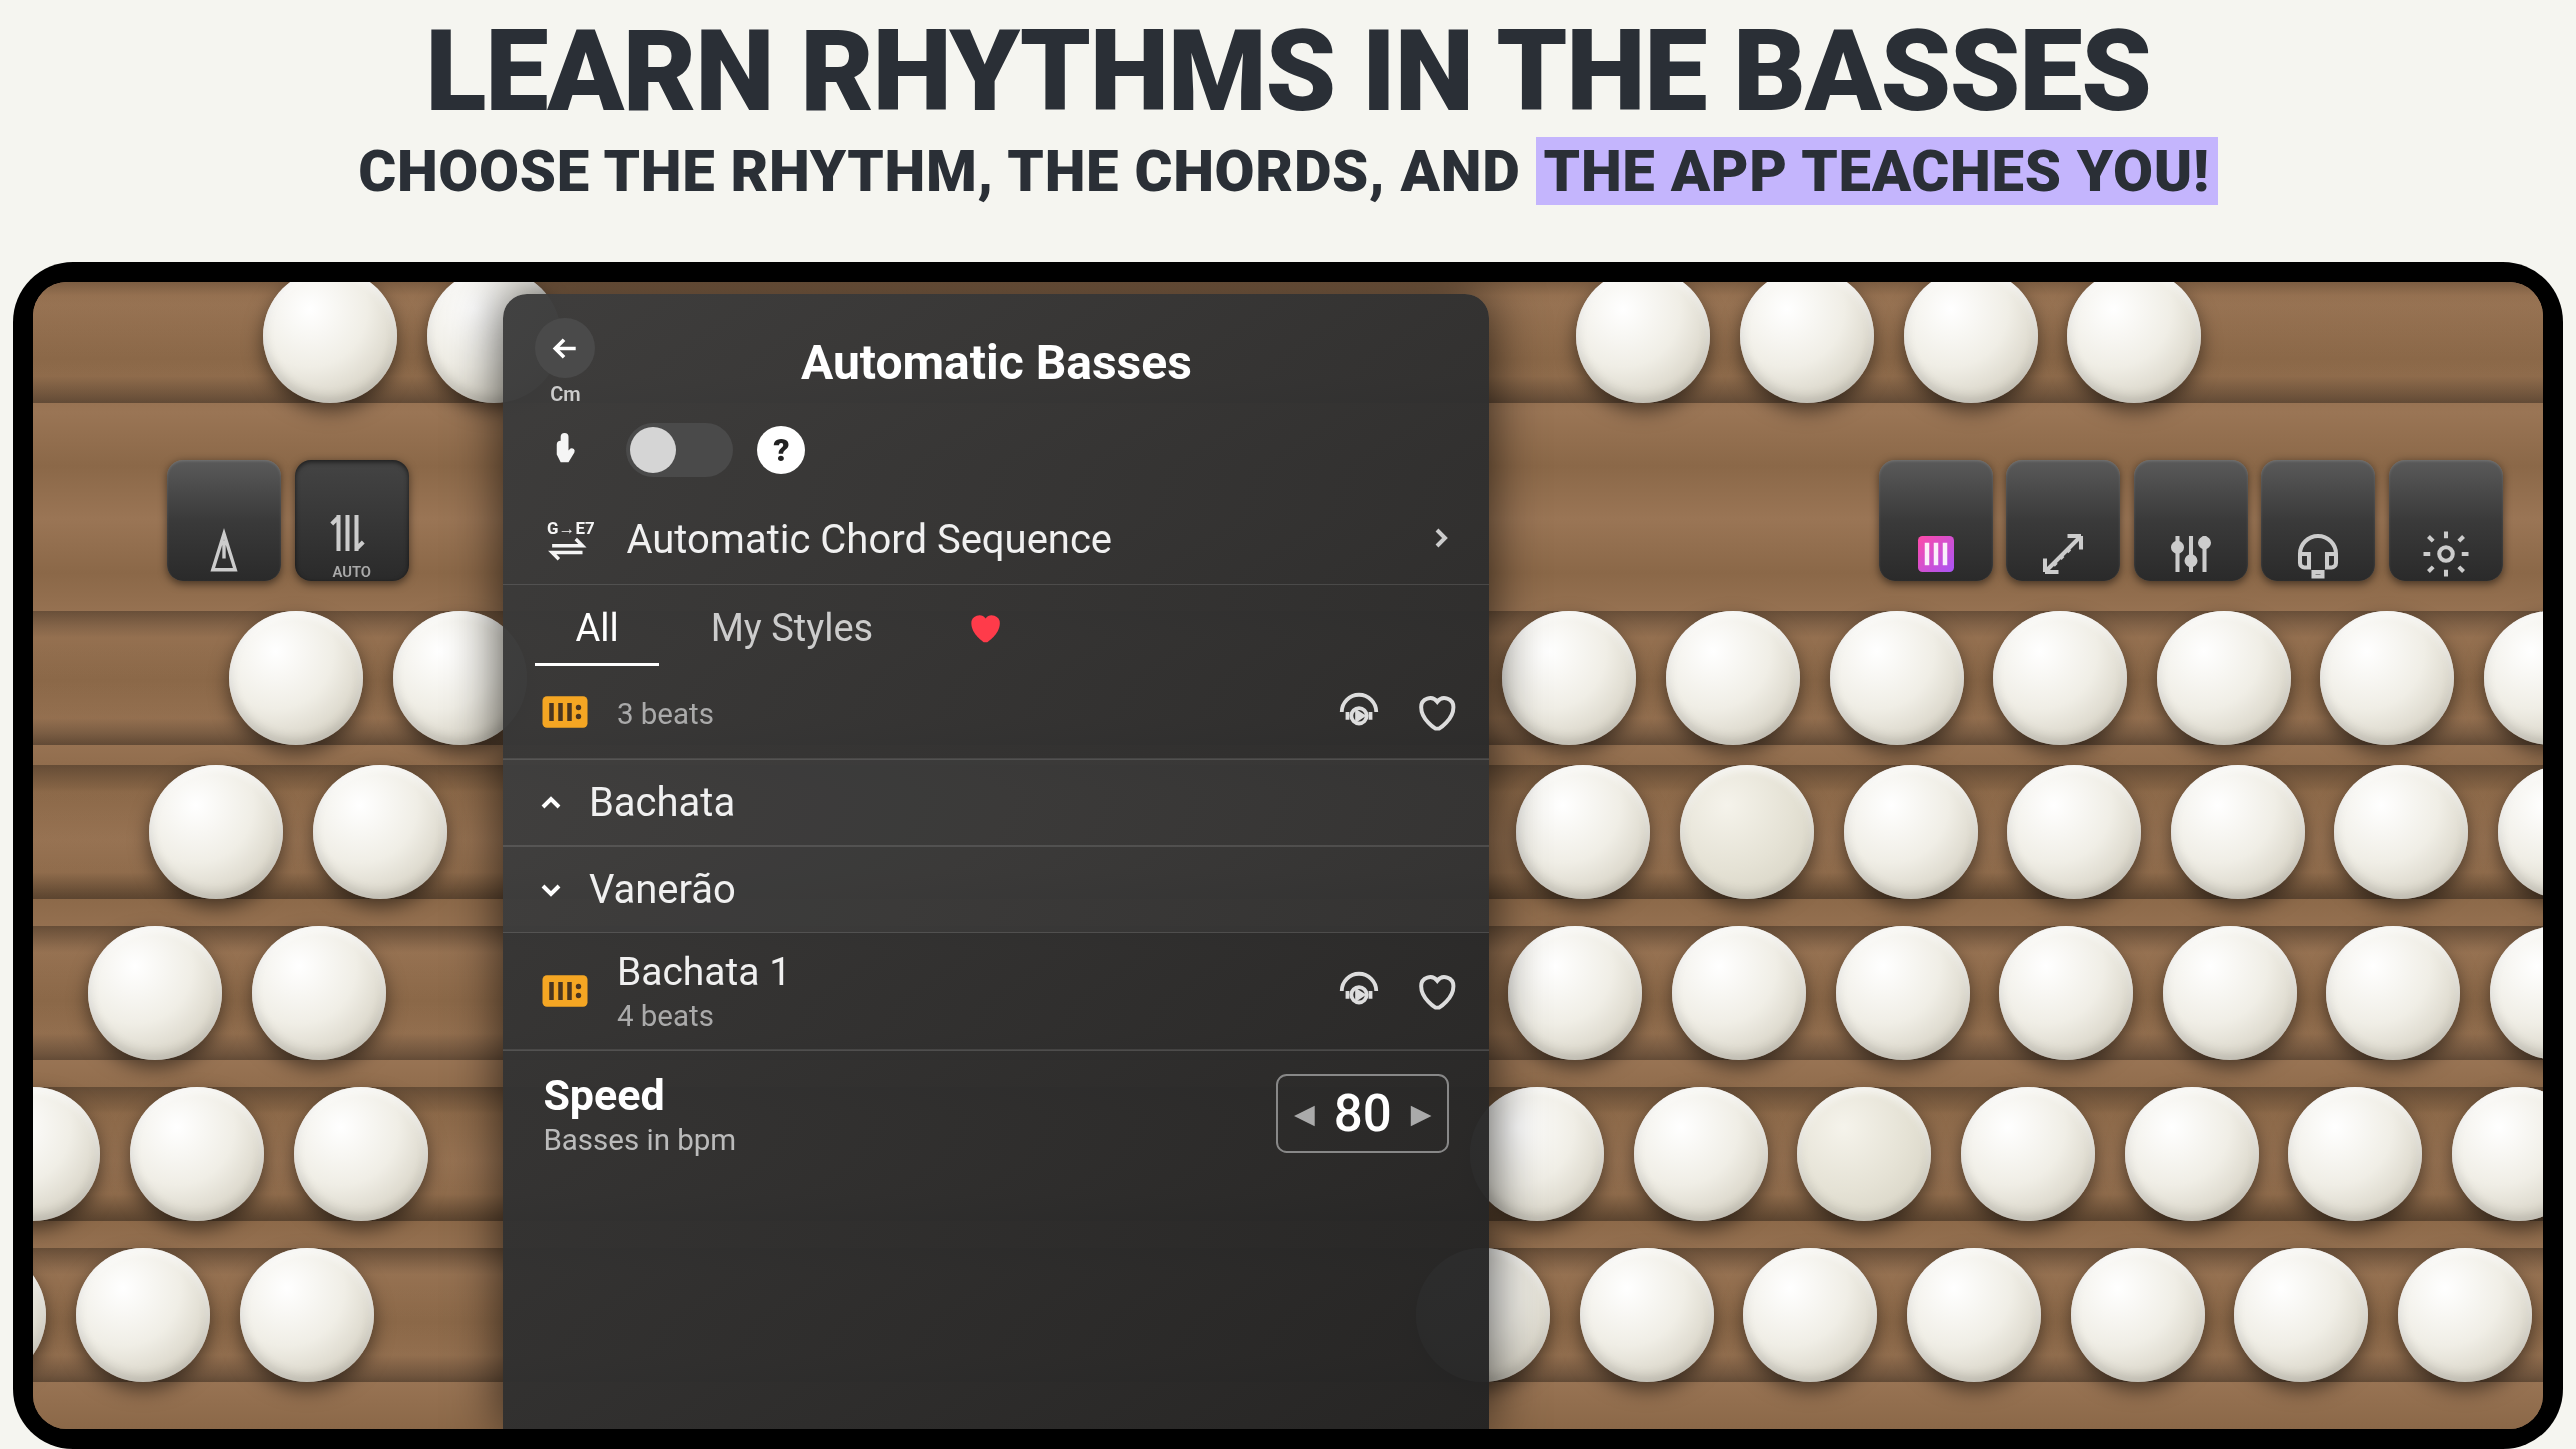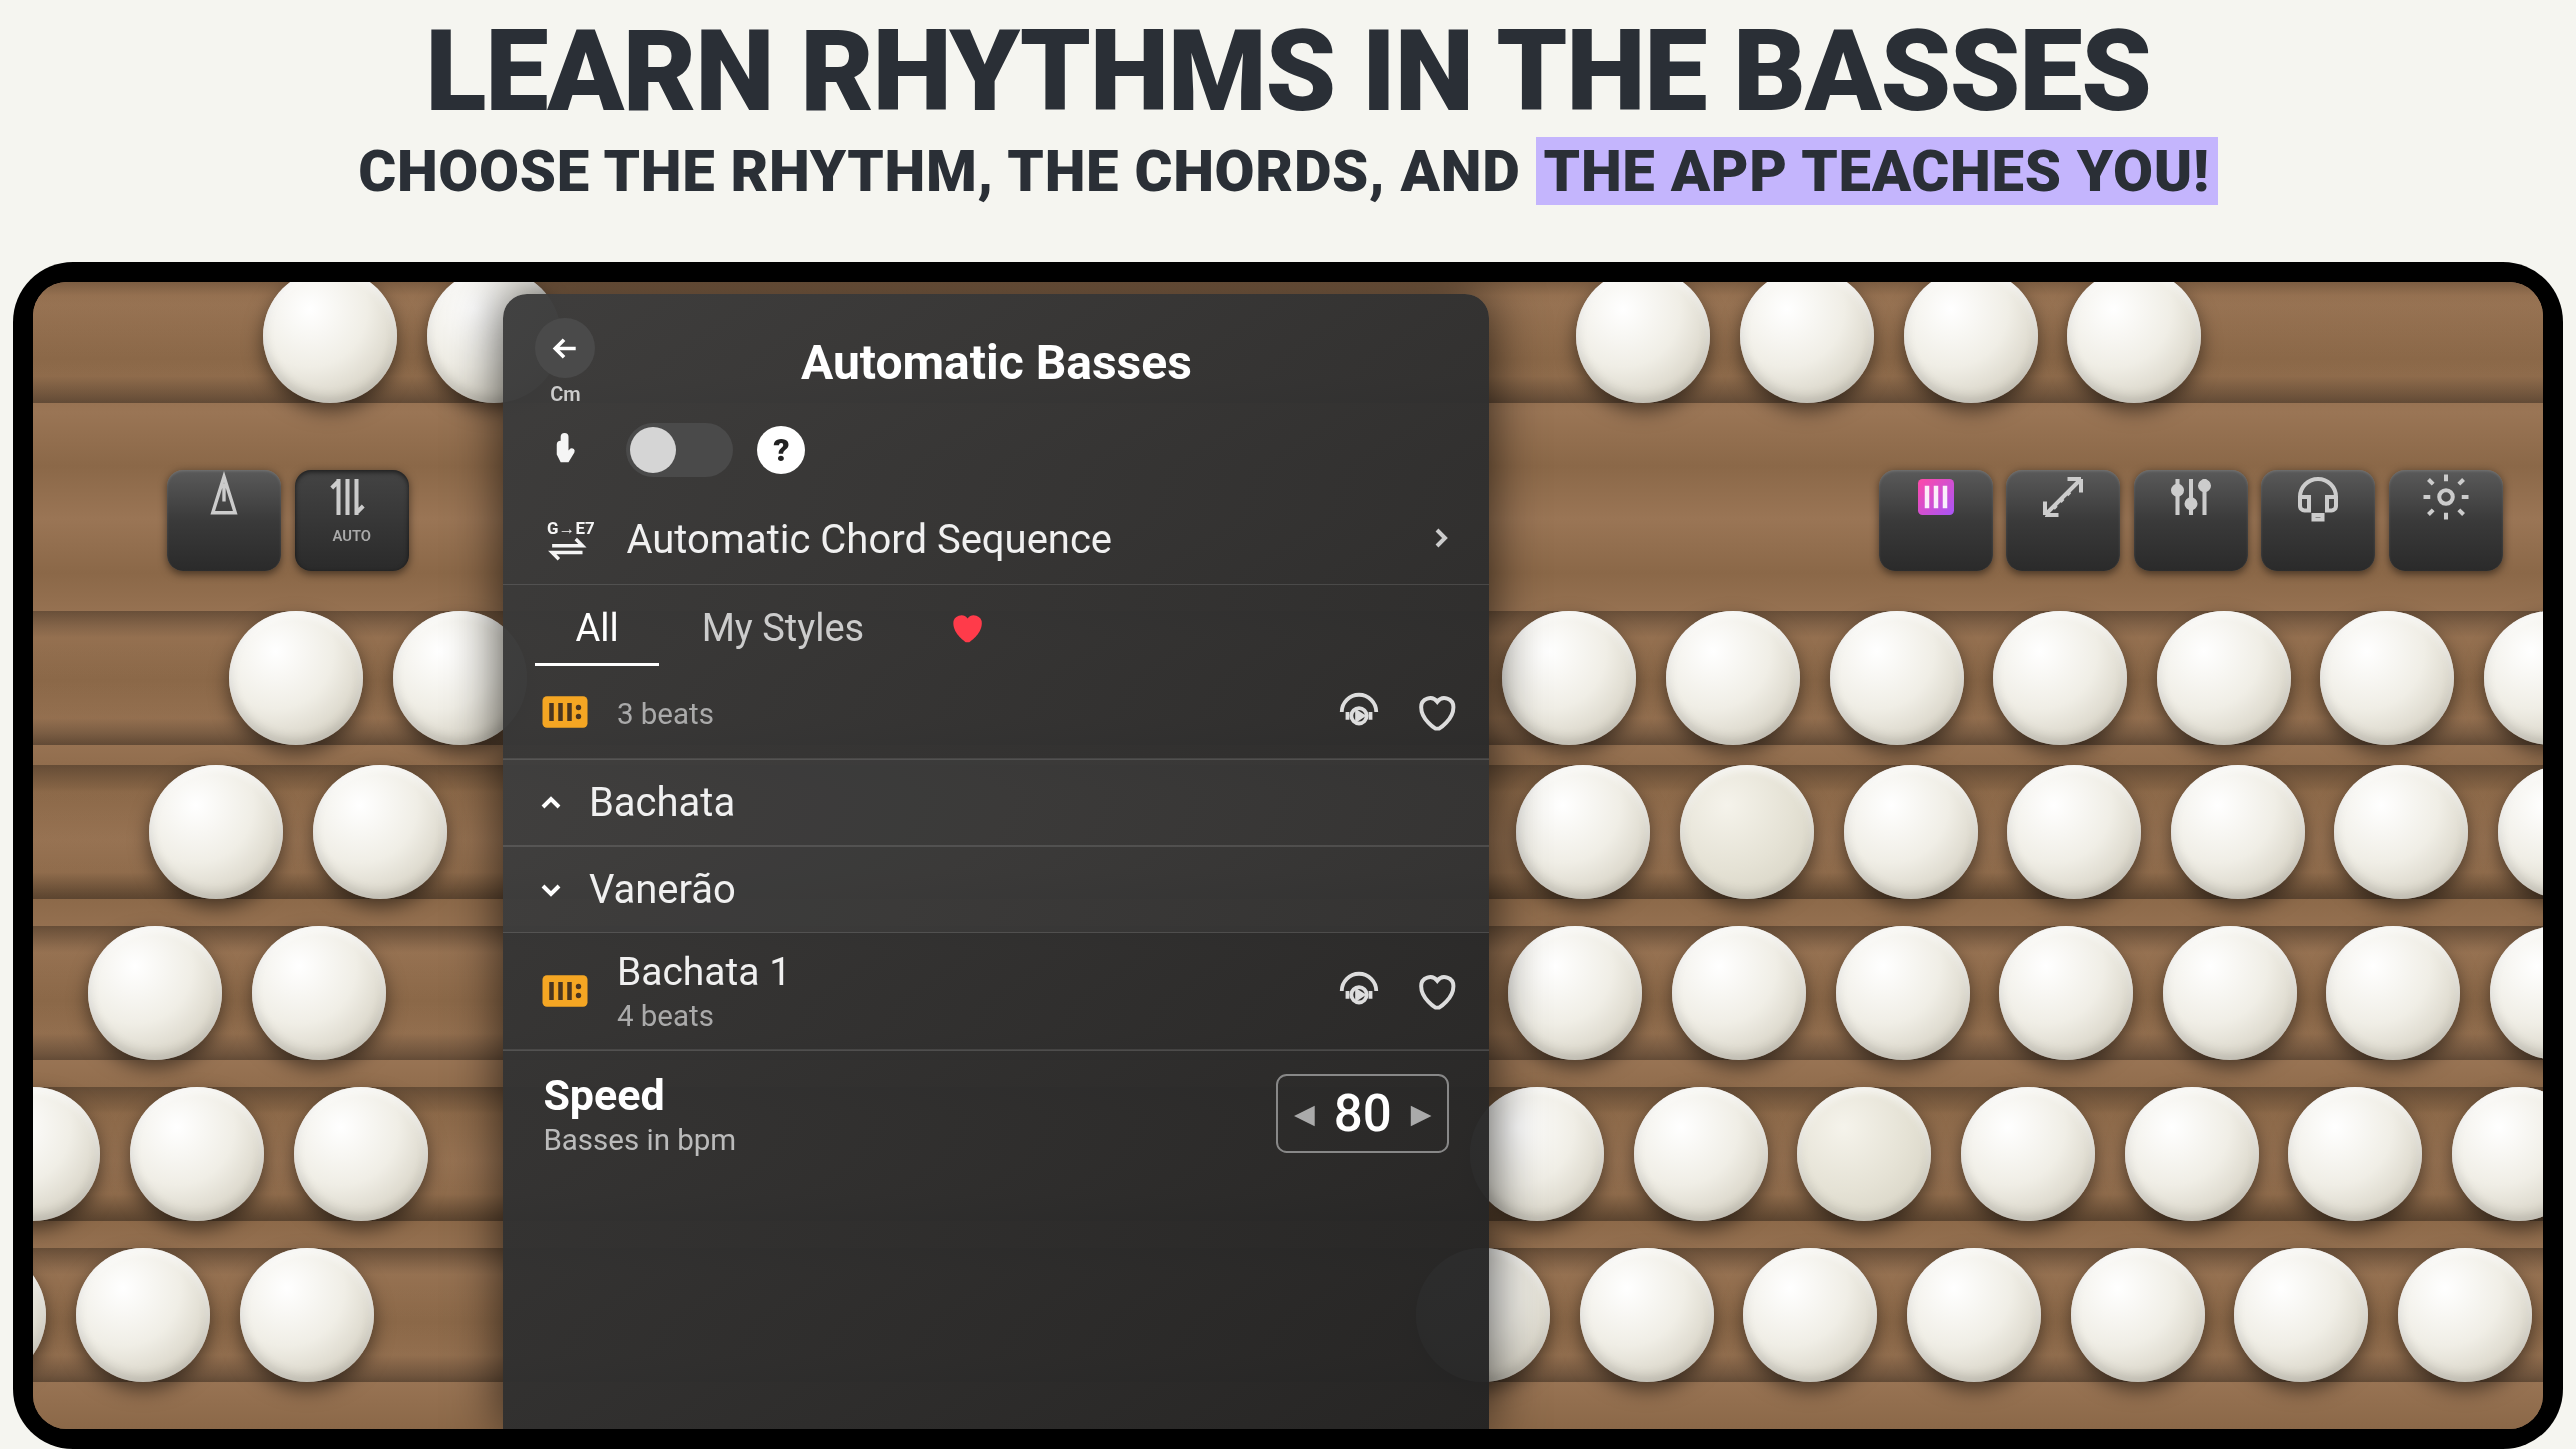--- a/index.html
+++ b/index.html
@@ -16,42 +16,42 @@
 .bass-row.r0{top:-13.4px}
 .bass-row.r1{top:329px}
 .bass-row.r2{top:483px}
 .bass-row.r3{top:644px}
 .bass-row.r4{top:805px}
 .bass-row.r5{top:966px}
 .bass-btn{width:134px;height:134px;border-radius:50%;background:radial-gradient(circle at 35% 30%,#fff 0%,#f0eee6 45%,#d9d5c8 75%,#b8b4a5 100%);box-shadow:0 8px 19px rgba(0,0,0,0.5),inset 0 -5.4px 10.7px rgba(0,0,0,0.15),inset 0 4px 8px rgba(255,255,255,.85);margin:0 14.8px;flex-shrink:0}
 .bass-btn.textured{background:radial-gradient(circle at 35% 30%,#f5f3eb 0%,#e5e2d5 50%,#d0ccbc 100%);position:relative}
 .bass-btn.textured::after{content:"";position:absolute;inset:13.4px;border-radius:50%;background:radial-gradient(circle,transparent 30%,rgba(0,0,0,0.04) 31%,transparent 34%);background-size:12px 12px}
 .toolbar{position:absolute;top:188px;left:134px;right:40px;height:101px;display:flex;align-items:center;gap:13.4px}
-.tool-btn{width:114px;height:101px;border-radius:16px;background:linear-gradient(180deg,#5a5a5a 0%,#3a3a3a 50%,#2a2a2a 100%);display:flex;align-items:flex-start;justify-content:center;box-shadow:0 2.7px 8px rgba(0,0,0,0.5),inset 0 1.3px 2.7px rgba(255,255,255,0.15);color:#ccc}
+.tool-btn{width:114px;height:121px;border-radius:16px;background:linear-gradient(180deg,#5a5a5a 0%,#3a3a3a 50%,#2a2a2a 100%);display:flex;align-items:flex-end;justify-content:center;box-shadow:0 2.7px 8px rgba(0,0,0,0.5),inset 0 1.3px 2.7px rgba(255,255,255,0.15);color:#ccc}
 .tool-btn.active{background:linear-gradient(180deg,#444 0%,#2a2a2a 100%);box-shadow:0 2.7px 8px rgba(0,0,0,0.5),inset 0 2px 5.4px rgba(0,0,0,0.6)}
 .tool-btn.accent svg{filter:none}
 .tool-btn svg{width:54px;height:54px}
 .tool-auto{display:flex;flex-direction:column;align-items:center;gap:2.7px}
 .tool-auto-label{font-size:14.8px;color:#aaa;font-weight:600}
 .spacer{flex:1}
 .panel{position:absolute;top:12px;left:470px;width:986px;bottom:0;background:linear-gradient(135deg,rgba(60,60,60,0.97) 0%,rgba(35,35,35,0.97) 100%);border-radius:24px 24px 0 0;box-shadow:0 0 54px rgba(0,0,0,0.7);color:#fff;padding:24px 0 0}
 .panel-header{display:flex;align-items:center;padding:0 32px;position:relative}
 .back-btn{display:flex;flex-direction:column;align-items:center;gap:4px}
 .back-circle{width:60px;height:60px;border-radius:50%;background:#4a4a4a;display:flex;align-items:center;justify-content:center}
 .back-sub{font-size:20px;color:#ccc;font-weight:600}
 .panel-title{font-size:48px;font-weight:700;flex:1;text-align:center;margin-right:60px}
 .panel-row{display:flex;align-items:center;padding:17.4px 32px;gap:24px}
 .panel-row.border{border-bottom:1.3px solid rgba(255,255,255,0.12)}
 .row-icon{width:67px;display:flex;justify-content:center;color:#f5f5f5}
 .row-label{font-size:40px;flex:1;color:#f0f0f0}
 .toggle{width:107px;height:54px;border-radius:27px;background:#4a4a4a;position:relative}
 .toggle-knob{width:46px;height:46px;border-radius:50%;background:#d5d5d5;position:absolute;top:4px;left:4px}
 .help-btn{width:48px;height:48px;border-radius:50%;background:#fff;color:#222;display:flex;align-items:center;justify-content:center;font-size:32px;font-weight:900}
 .chev{color:#ccc}
-.tabs{display:flex;align-items:flex-end;padding:10.7px 32px 0;gap:3px}
+.tabs{display:flex;align-items:flex-end;padding:10.7px 32px 0;gap:12px}
 .tab{font-size:38px;padding:10.7px 40px 13.4px;color:#ccc;border-bottom:3.4px solid transparent}
 .tab.active{border-bottom:3.4px solid #fff;color:#fff}
 .tab-heart{padding:10.7px 40px;color:#ff3b4a;font-size:38px}
 .style-item{display:flex;align-items:center;padding:16px 32px;gap:21.5px;border-bottom:1.3px solid rgba(255,255,255,0.1)}
 .style-icon{width:60px;height:60px;display:flex;align-items:center;justify-content:center}
 .style-info{flex:1}
 .style-name{font-size:39px;color:#f0f0f0}
 .style-sub{font-size:29.5px;color:#aaa;margin-top:4px}
 .style-actions{display:flex;gap:32px;align-items:center;color:#ddd}
 .category-row{display:flex;align-items:center;padding:19px 32px;gap:21.5px;background:rgba(255,255,255,0.04);border-top:1.3px solid rgba(255,255,255,0.12);border-bottom:1.3px solid rgba(255,255,255,0.12)}

